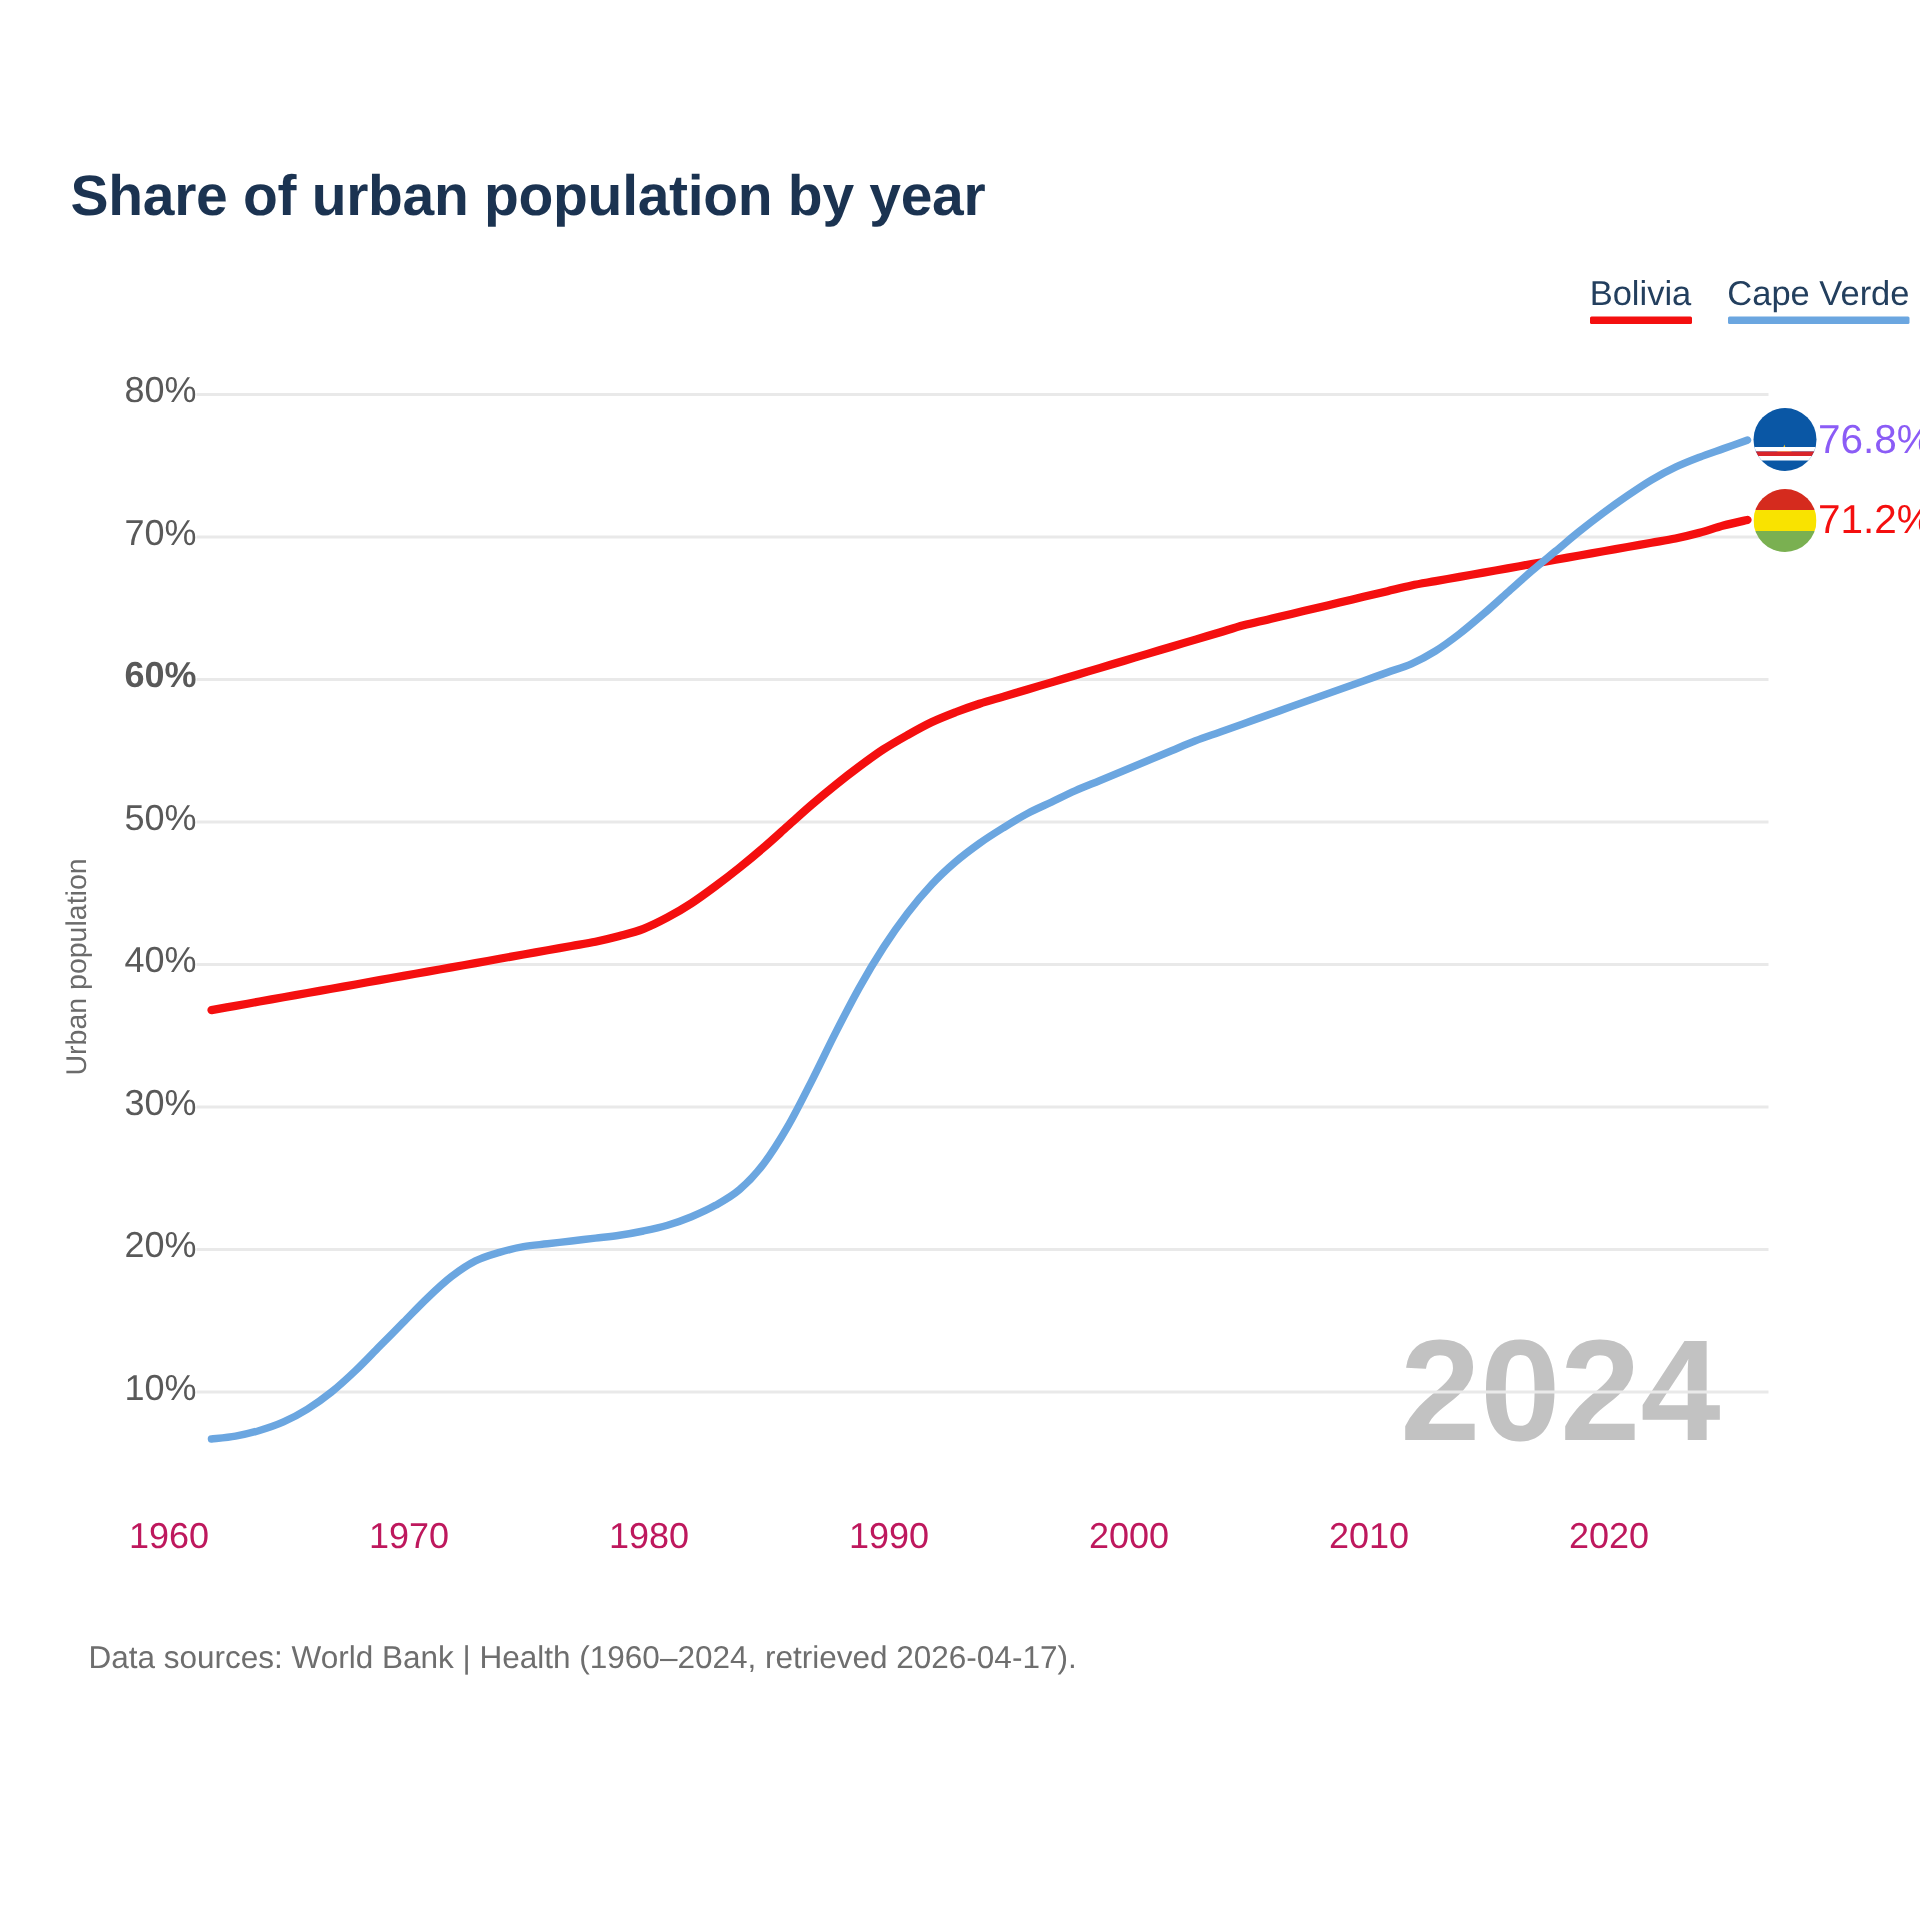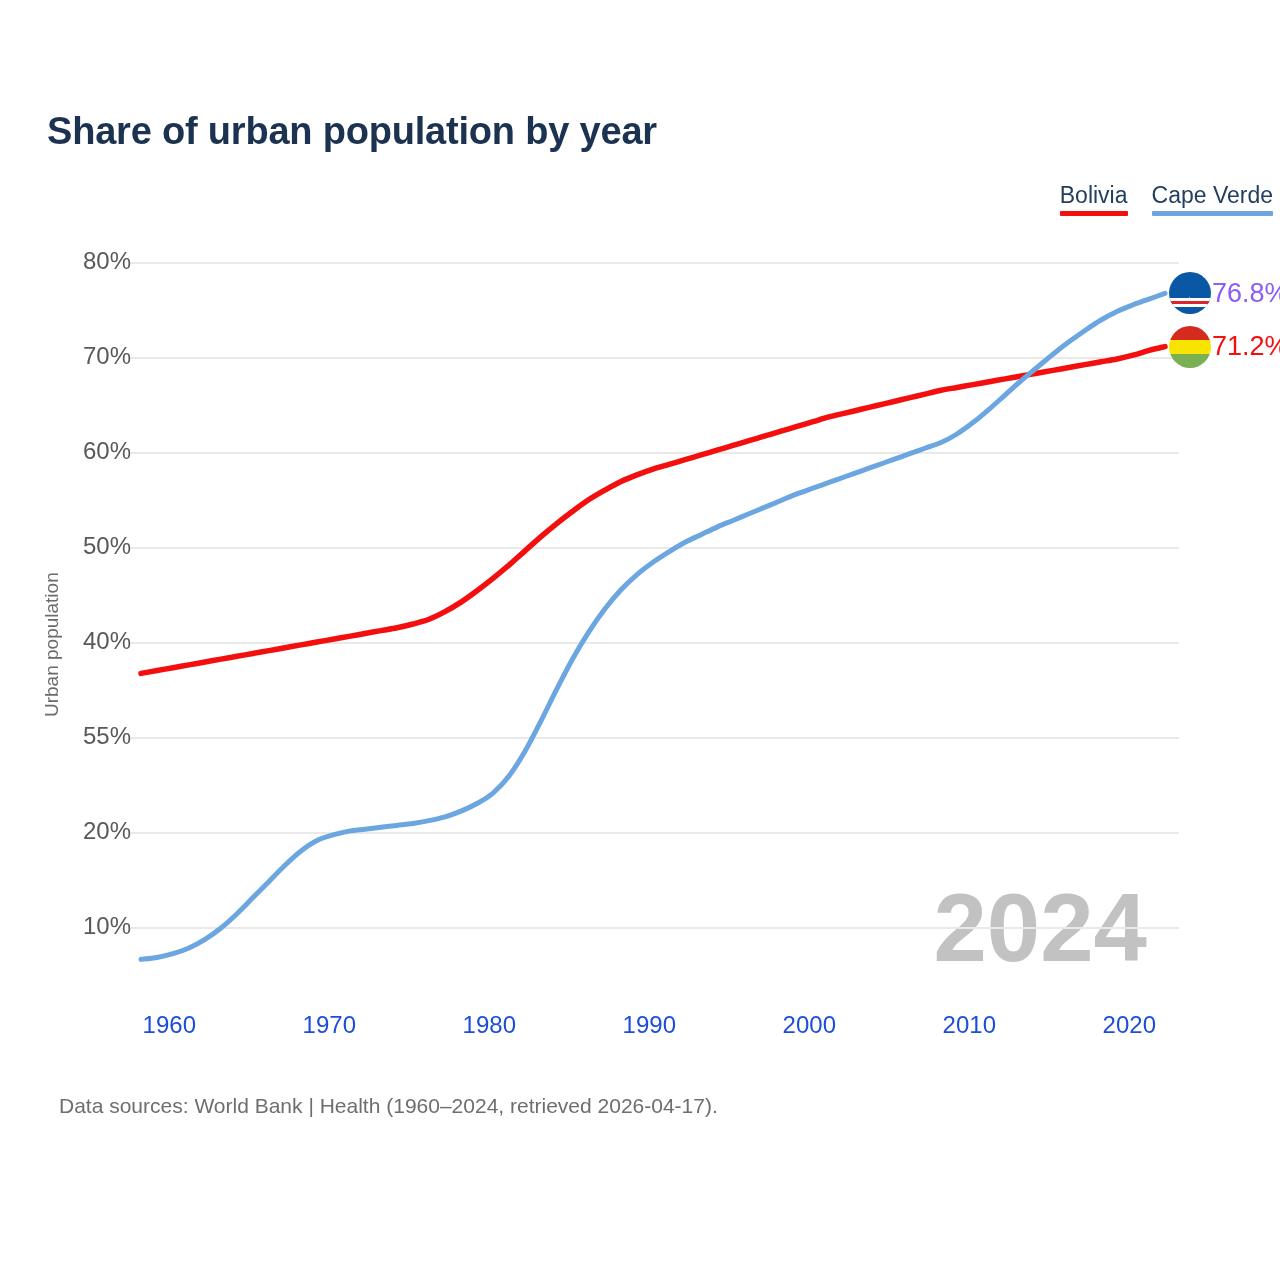--- a/index.html
+++ b/index.html
@@ -88,23 +88,23 @@
     position: absolute;
     width: 90px;
     text-align: right;
     font-size: 24px;
     color: #595959;
     white-space: nowrap;
   }
   .xtick {
     position: absolute;
     width: 110px;
-    text-align: right;
+    text-align: left;
     font-size: 24px;
-    color: #1d4ed8;
+    color: #be185d;
     top: 1011px;
     white-space: nowrap;
   }
 
   
   .watermark {
     position: absolute;
     right: 152px;
     top: 880px;
     font-size: 96px;
@@ -193,24 +193,24 @@
         <line x1="112" x2="1160" y1="358" y2="358" stroke="#e9e9e9" stroke-width="2"></line>
         <line x1="112" x2="1160" y1="263" y2="263" stroke="#e9e9e9" stroke-width="2"></line>
         <path d="M 122.00 673.40 C 124.67 672.93, 132.67 671.50, 138.00 670.55 C 143.33 669.60, 148.67 668.65, 154.00 667.70 C 159.33 666.75, 164.67 665.80, 170.00 664.85 C 175.33 663.90, 180.67 662.95, 186.00 662.00 C 191.33 661.05, 196.67 660.10, 202.00 659.15 C 207.33 658.20, 212.67 657.25, 218.00 656.30 C 223.33 655.35, 228.67 654.40, 234.00 653.45 C 239.33 652.50, 244.67 651.55, 250.00 650.60 C 255.33 649.65, 260.67 648.70, 266.00 647.75 C 271.33 646.80, 276.67 645.85, 282.00 644.90 C 287.33 643.95, 292.67 643.00, 298.00 642.05 C 303.33 641.10, 308.67 640.15, 314.00 639.20 C 319.33 638.25, 324.67 637.30, 330.00 636.35 C 335.33 635.40, 340.67 634.45, 346.00 633.50 C 351.33 632.55, 356.67 631.60, 362.00 630.65 C 367.33 629.70, 372.67 628.91, 378.00 627.80 C 383.33 626.69, 388.67 625.42, 394.00 624.00 C 399.33 622.58, 404.67 621.31, 410.00 619.25 C 415.33 617.19, 420.67 614.50, 426.00 611.65 C 431.33 608.80, 436.67 605.63, 442.00 602.15 C 447.33 598.67, 452.67 594.71, 458.00 590.75 C 463.33 586.79, 468.67 582.68, 474.00 578.40 C 479.33 574.13, 484.67 569.69, 490.00 565.10 C 495.33 560.51, 500.67 555.60, 506.00 550.85 C 511.33 546.10, 516.67 541.19, 522.00 536.60 C 527.33 532.01, 532.67 527.57, 538.00 523.30 C 543.33 519.02, 548.67 514.91, 554.00 510.95 C 559.33 506.99, 564.67 503.03, 570.00 499.55 C 575.33 496.07, 580.67 493.06, 586.00 490.05 C 591.33 487.04, 596.67 484.03, 602.00 481.50 C 607.33 478.97, 612.67 476.91, 618.00 474.85 C 623.33 472.79, 628.67 470.89, 634.00 469.15 C 639.33 467.41, 644.67 465.98, 650.00 464.40 C 655.33 462.82, 660.67 461.23, 666.00 459.65 C 671.33 458.07, 676.67 456.48, 682.00 454.90 C 687.33 453.32, 692.67 451.73, 698.00 450.15 C 703.33 448.57, 708.67 446.98, 714.00 445.40 C 719.33 443.82, 724.67 442.23, 730.00 440.65 C 735.33 439.07, 740.67 437.48, 746.00 435.90 C 751.33 434.32, 756.67 432.73, 762.00 431.15 C 767.33 429.57, 772.67 427.98, 778.00 426.40 C 783.33 424.82, 788.67 423.23, 794.00 421.65 C 799.33 420.07, 804.67 418.33, 810.00 416.90 C 815.33 415.48, 820.67 414.37, 826.00 413.10 C 831.33 411.83, 836.67 410.57, 842.00 409.30 C 847.33 408.03, 852.67 406.77, 858.00 405.50 C 863.33 404.23, 868.67 402.97, 874.00 401.70 C 879.33 400.43, 884.67 399.17, 890.00 397.90 C 895.33 396.63, 900.67 395.37, 906.00 394.10 C 911.33 392.83, 916.67 391.41, 922.00 390.30 C 927.33 389.19, 932.67 388.40, 938.00 387.45 C 943.33 386.50, 948.67 385.55, 954.00 384.60 C 959.33 383.65, 964.67 382.70, 970.00 381.75 C 975.33 380.80, 980.67 379.85, 986.00 378.90 C 991.33 377.95, 996.67 377.00, 1002.00 376.05 C 1007.33 375.10, 1012.67 374.15, 1018.00 373.20 C 1023.33 372.25, 1028.67 371.30, 1034.00 370.35 C 1039.33 369.40, 1044.67 368.45, 1050.00 367.50 C 1055.33 366.55, 1060.67 365.60, 1066.00 364.65 C 1071.33 363.70, 1076.67 362.75, 1082.00 361.80 C 1087.33 360.85, 1092.67 360.06, 1098.00 358.95 C 1103.33 357.84, 1108.67 356.58, 1114.00 355.15 C 1119.33 353.73, 1124.67 351.83, 1130.00 350.40 C 1135.33 348.98, 1143.33 347.23, 1146.00 346.60" fill="none" stroke="#f40f0f" stroke-width="5.5" stroke-linecap="round" stroke-linejoin="round"></path>
         <path d="M 122.00 959.35 C 124.67 959.03, 132.67 958.40, 138.00 957.45 C 143.33 956.50, 148.67 955.23, 154.00 953.65 C 159.33 952.07, 164.67 950.32, 170.00 947.95 C 175.33 945.57, 180.67 942.72, 186.00 939.40 C 191.33 936.08, 196.67 932.27, 202.00 928.00 C 207.33 923.73, 212.67 918.82, 218.00 913.75 C 223.33 908.68, 228.67 902.98, 234.00 897.60 C 239.33 892.22, 244.67 886.83, 250.00 881.45 C 255.33 876.07, 260.67 870.37, 266.00 865.30 C 271.33 860.23, 276.67 855.17, 282.00 851.05 C 287.33 846.93, 292.67 843.29, 298.00 840.60 C 303.33 837.91, 308.67 836.48, 314.00 834.90 C 319.33 833.32, 324.67 832.05, 330.00 831.10 C 335.33 830.15, 340.67 829.83, 346.00 829.20 C 351.33 828.57, 356.67 827.93, 362.00 827.30 C 367.33 826.67, 372.67 826.03, 378.00 825.40 C 383.33 824.77, 388.67 824.29, 394.00 823.50 C 399.33 822.71, 404.67 821.76, 410.00 820.65 C 415.33 819.54, 420.67 818.43, 426.00 816.85 C 431.33 815.27, 436.67 813.37, 442.00 811.15 C 447.33 808.93, 452.67 806.56, 458.00 803.55 C 463.33 800.54, 468.67 797.69, 474.00 793.10 C 479.33 788.51, 484.67 782.97, 490.00 776.00 C 495.33 769.03, 500.67 760.48, 506.00 751.30 C 511.33 742.12, 516.67 731.35, 522.00 720.90 C 527.33 710.45, 532.67 699.05, 538.00 688.60 C 543.33 678.15, 548.67 667.70, 554.00 658.20 C 559.33 648.70, 564.67 639.83, 570.00 631.60 C 575.33 623.37, 580.67 615.77, 586.00 608.80 C 591.33 601.83, 596.67 595.50, 602.00 589.80 C 607.33 584.10, 612.67 579.19, 618.00 574.60 C 623.33 570.01, 628.67 566.05, 634.00 562.25 C 639.33 558.45, 644.67 555.13, 650.00 551.80 C 655.33 548.47, 660.67 545.15, 666.00 542.30 C 671.33 539.45, 676.67 537.23, 682.00 534.70 C 687.33 532.17, 692.67 529.47, 698.00 527.10 C 703.33 524.72, 708.67 522.67, 714.00 520.45 C 719.33 518.23, 724.67 516.02, 730.00 513.80 C 735.33 511.58, 740.67 509.37, 746.00 507.15 C 751.33 504.93, 756.67 502.72, 762.00 500.50 C 767.33 498.28, 772.67 495.91, 778.00 493.85 C 783.33 491.79, 788.67 490.05, 794.00 488.15 C 799.33 486.25, 804.67 484.35, 810.00 482.45 C 815.33 480.55, 820.67 478.65, 826.00 476.75 C 831.33 474.85, 836.67 472.95, 842.00 471.05 C 847.33 469.15, 852.67 467.25, 858.00 465.35 C 863.33 463.45, 868.67 461.55, 874.00 459.65 C 879.33 457.75, 884.67 455.85, 890.00 453.95 C 895.33 452.05, 900.67 450.15, 906.00 448.25 C 911.33 446.35, 916.67 444.92, 922.00 442.55 C 927.33 440.17, 932.67 437.32, 938.00 434.00 C 943.33 430.68, 948.67 426.72, 954.00 422.60 C 959.33 418.48, 964.67 413.89, 970.00 409.30 C 975.33 404.71, 980.67 399.80, 986.00 395.05 C 991.33 390.30, 996.67 385.39, 1002.00 380.80 C 1007.33 376.21, 1012.67 371.93, 1018.00 367.50 C 1023.33 363.07, 1028.67 358.47, 1034.00 354.20 C 1039.33 349.92, 1044.67 345.81, 1050.00 341.85 C 1055.33 337.89, 1060.67 334.09, 1066.00 330.45 C 1071.33 326.81, 1076.67 323.17, 1082.00 320.00 C 1087.33 316.83, 1092.67 313.98, 1098.00 311.45 C 1103.33 308.92, 1108.67 306.86, 1114.00 304.80 C 1119.33 302.74, 1124.67 301.00, 1130.00 299.10 C 1135.33 297.20, 1143.33 294.35, 1146.00 293.40" fill="none" stroke="#6ba6e0" stroke-width="5" stroke-linecap="round" stroke-linejoin="round"></path>
       </svg>
   </div>
 
   <div id="yticks">
       <div class="ytick" style="left: 22px; top: 912px;">10%</div>
       <div class="ytick" style="left: 22px; top: 817px;">20%</div>
-      <div class="ytick" style="left: 22px; top: 722px;">55%</div>
+      <div class="ytick" style="left: 22px; top: 722px;">30%</div>
       <div class="ytick" style="left: 22px; top: 627px;">40%</div>
       <div class="ytick" style="left: 22px; top: 532px;">50%</div>
-      <div class="ytick" style="left: 22px; top: 437px;">60%</div>
+      <div class="ytick" style="left: 22px; top: 437px; font-weight: bold;">60%</div>
       <div class="ytick" style="left: 22px; top: 342px;">70%</div>
       <div class="ytick" style="left: 22px; top: 247px;">80%</div>
     </div>
   <div id="xticks">
       <div class="xtick" style="left: 67px;">1960</div>
       <div class="xtick" style="left: 227px;">1970</div>
       <div class="xtick" style="left: 387px;">1980</div>
       <div class="xtick" style="left: 547px;">1990</div>
       <div class="xtick" style="left: 707px;">2000</div>
       <div class="xtick" style="left: 867px;">2010</div>

